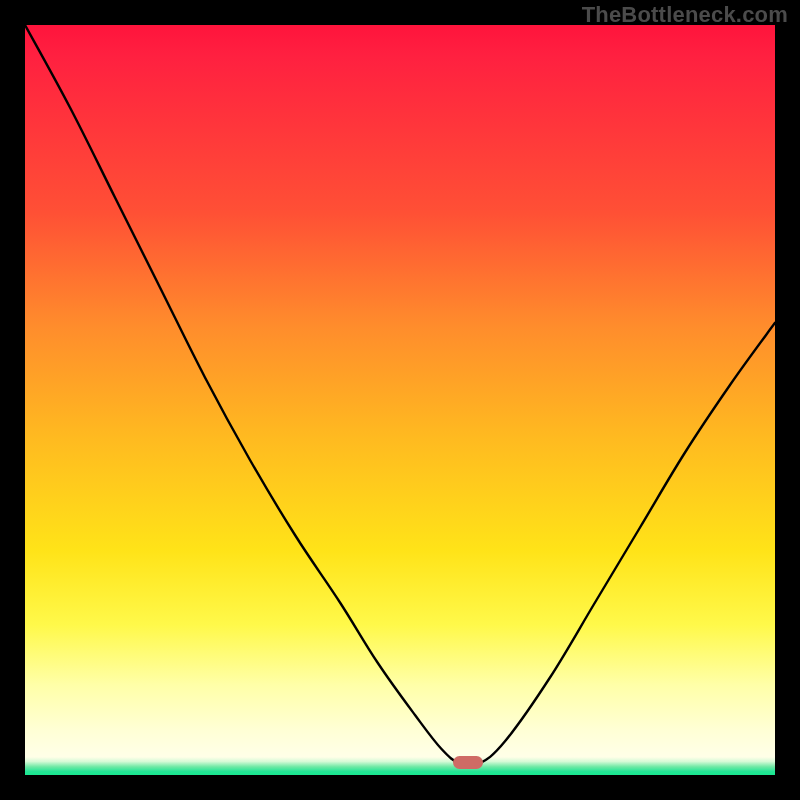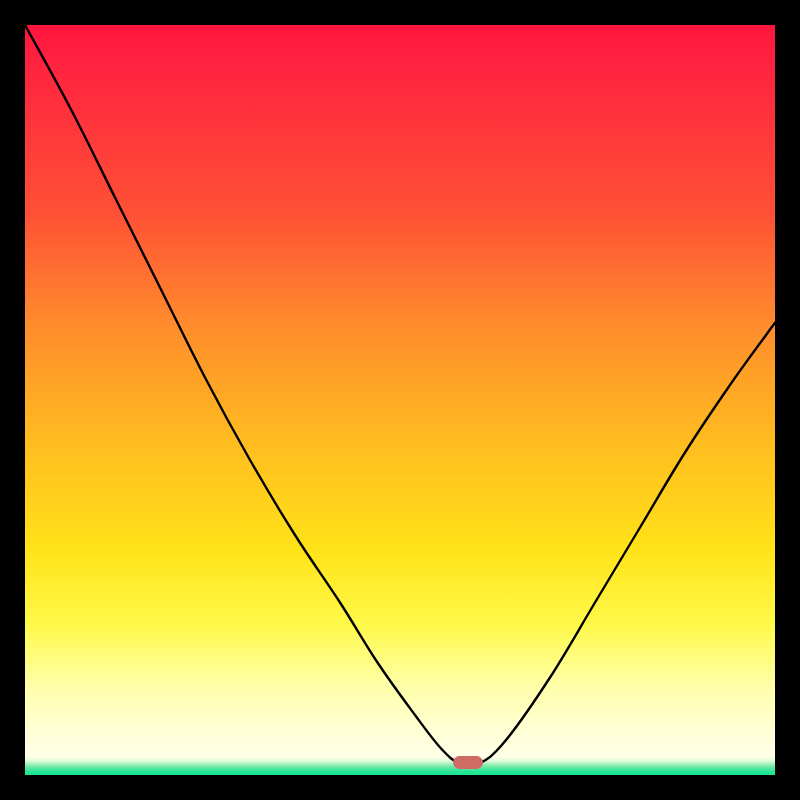--- a/index.html
+++ b/index.html
@@ -83,20 +83,21 @@
     height: 13px;
     border-radius: 7px;
     background: #cf6b65;
     z-index: 3;
   }
 </style>
 </head>
 <body>
 
 <div class="frame">
+  <div class="watermark">TheBottleneck.com</div>
 
   <div class="plot">
     <div class="gradient"></div>
     <div class="green-band"></div>
 
     <svg class="curve" viewBox="0 0 750 750" preserveAspectRatio="none">
       <path id="curve-path" d="M 0.0 0.0 C 8.1 14.8, 28.8 51.5, 45.0 82.5 C 61.2 113.5, 73.8 140.1, 90.0 172.5 C 106.2 204.9, 118.8 230.1, 135.0 262.5 C 151.2 294.9, 163.8 321.4, 180.0 352.5 C 196.2 383.6, 208.8 406.6, 225.0 435.0 C 241.2 463.3, 253.8 484.4, 270.0 510.0 C 286.2 535.7, 300.1 554.5, 315.0 577.5 C 329.9 600.5, 339.0 617.3, 352.5 637.5 C 366.0 657.8, 378.5 674.5, 390.0 690.0 C 401.5 705.5, 408.2 715.0, 416.3 723.8 C 424.4 732.5, 428.2 736.0, 435.0 738.8 C 441.7 741.5, 445.6 742.8, 453.8 738.8 C 461.9 734.7, 467.2 731.8, 480.0 716.3 C 492.8 700.7, 508.8 677.5, 525.0 652.5 C 541.2 627.5, 553.8 604.5, 570.0 577.5 C 586.2 550.5, 598.8 529.5, 615.0 502.5 C 631.2 475.5, 643.8 453.1, 660.0 427.5 C 676.2 401.8, 688.8 383.4, 705.0 360.0 C 721.2 336.6, 741.9 309.0, 750.0 297.8" fill="none" stroke="#000000" stroke-width="2.4" stroke-linecap="round" stroke-linejoin="round"></path>
     </svg>
 
     <div id="marker" class="marker" style="left: 427.5px; top: 731.25px; background: rgb(207, 107, 101);"></div>

